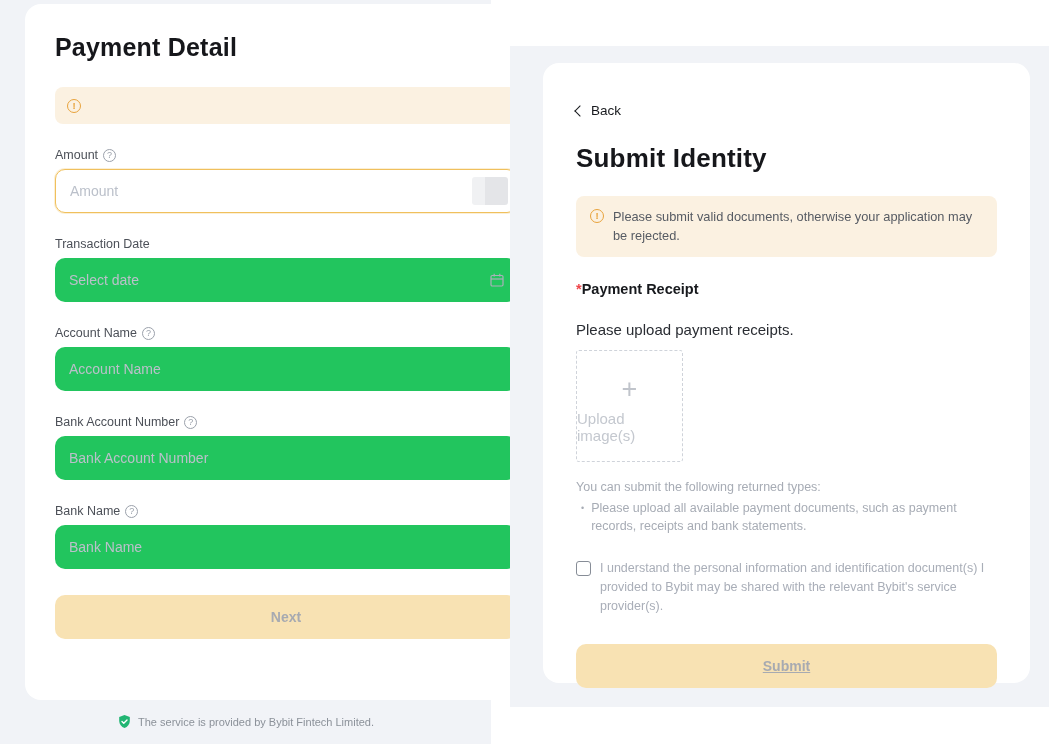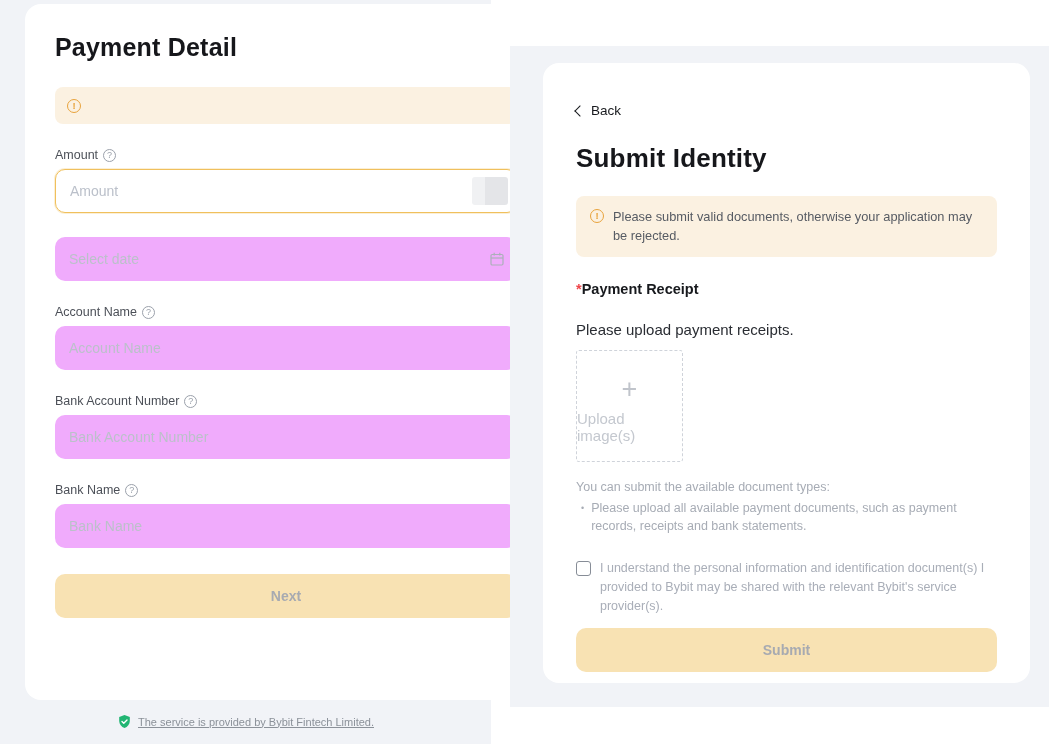--- a/index.html
+++ b/index.html
@@ -24,37 +24,37 @@
   .note-left  { margin-top:25px; padding:11px 12px; font-size:11.9px; line-height:16.4px; color:#26282E; }
   .note-right { margin-top:22px; padding:12px 14px; font-size:12.8px; line-height:18.5px; color:#565B63; }
   .warn-ic { flex:0 0 auto; width:14px; height:14px; border:1.3px solid #E8A33C; border-radius:50%;
              color:#E8A33C; font-size:9.5px; font-weight:700; line-height:12px; text-align:center; margin-top:1px; }
 
   
   .fgroup { margin-top:24px; }
   .flabel { display:flex; align-items:center; gap:5px; font-size:12.5px; color:#4C5058; margin-bottom:7px; }
   .q-ic { width:13px; height:13px; border:1.1px solid #9BA1AB; border-radius:50%; color:#9BA1AB;
           font-size:9px; line-height:11.5px; text-align:center; cursor:pointer; }
-  .inp { width:100%; height:44px; border:none; border-radius:10px; background:#f0abfc;
+  .inp { width:100%; height:44px; border:none; border-radius:10px; background:#22c55e;
          font-family:inherit; font-size:14px; color:#2A2D33; padding:0 14px; outline:none; }
   .inp::placeholder { color:#BBC0CA; }
   .inp-wrap { position:relative; }
   .inp-amount { background:#fff; border:1.5px solid #F0C05C; box-shadow:0 0 0 1px rgba(240,192,92,.25); }
   .redact { position:absolute; right:9px; top:8px; width:36px; height:28px; border-radius:3px;
             background:linear-gradient(90deg,#F0F1F3 0 35%,#E4E5E8 35%); }
   .cal-ic { position:absolute; right:13px; top:15px; width:14px; height:14px; color:#ABB0B9; }
 
   .btn-disabled { display:block; width:100%; height:44px; border:none; border-radius:10px;
                   background:#F8E2B3; color:#A7AAB1; font-family:inherit; font-size:14px;
                   font-weight:700; margin-top:26px; cursor:default; }
 
   
   .footer-left { position:absolute; left:0; top:714px; width:491px; display:flex;
                  justify-content:center; align-items:center; gap:6px;
-                 font-size:11px; color:#8B9199;text-decoration:underline; }
+                 font-size:11px; color:#8B9199; }
 
   
   .back-row { display:inline-flex; align-items:center; gap:7px; font-size:13.5px; color:#17191D; cursor:pointer; }
   .chev { width:8px; height:8px; border-left:1.6px solid #17191D; border-bottom:1.6px solid #17191D;
           transform:rotate(45deg); margin-top:1px; }
   .req-row { margin-top:24px; font-size:14.5px; font-weight:700; color:#17191D; }
   .star { color:#EF454A; font-weight:700; }
   .upload-hint { margin-top:24px; font-size:15px; color:#2A2D33; }
   .upload-box { margin-top:12px; width:107px; height:112px; border:1px dashed #CFD3DA; border-radius:3px;
                 display:flex; flex-direction:column; align-items:center; padding-top:24px; cursor:pointer; }
@@ -85,20 +85,23 @@
         <span>Amount</span>
         <span class="q-ic">?</span>
       </div>
       <div class="inp-wrap">
         <input class="inp inp-amount" type="text" placeholder="Amount" style="">
         <span class="redact"></span>
       </div>
     </div>
 
     <div class="fgroup">
+      <div class="flabel">
+        <span>Transaction Date</span>
+      </div>
       <div class="inp-wrap">
         <input class="inp" type="text" placeholder="Select date" style="">
         <svg class="cal-ic" viewBox="0 0 14 14">
           <rect x="1" y="2.5" width="12" height="10.5" rx="1.2" fill="none" stroke="currentColor" stroke-width="1.2"></rect>
           <line x1="4.2" y1="0.8" x2="4.2" y2="3.5" stroke="currentColor" stroke-width="1.2"></line>
           <line x1="9.8" y1="0.8" x2="9.8" y2="3.5" stroke="currentColor" stroke-width="1.2"></line>
           <line x1="1" y1="6" x2="13" y2="6" stroke="currentColor" stroke-width="1.2"></line>
         </svg>
       </div>
     </div>
@@ -158,26 +161,26 @@
       <span class="star">*</span><span>Payment Receipt</span>
     </div>
 
     <div class="upload-hint">Please upload payment receipts.</div>
 
     <div class="upload-box">
       <span class="plus">+</span>
       <span class="upload-label">Upload image(s)</span>
     </div>
 
-    <div class="grey-intro">You can submit the available document types:</div>
+    <div class="grey-intro">You can submit the following returned types:</div>
     <div class="bullet-row">
       <span class="dot">•</span>
       <span>Please upload all available payment documents, such as payment records, receipts and bank statements.</span>
     </div>
 
     <label class="chk-row">
       <input type="checkbox" class="chk" style="">
       <span>I understand the personal information and identification document(s) I provided to Bybit may be shared with the relevant Bybit's service provider(s).</span>
     </label>
 
-    <button class="btn-disabled" style="margin-top:12px;">Submit</button>
+    <button class="btn-disabled" style="margin-top:28px;text-decoration:underline;">Submit</button>
   </div>
 </div>
 
 </body></html>

